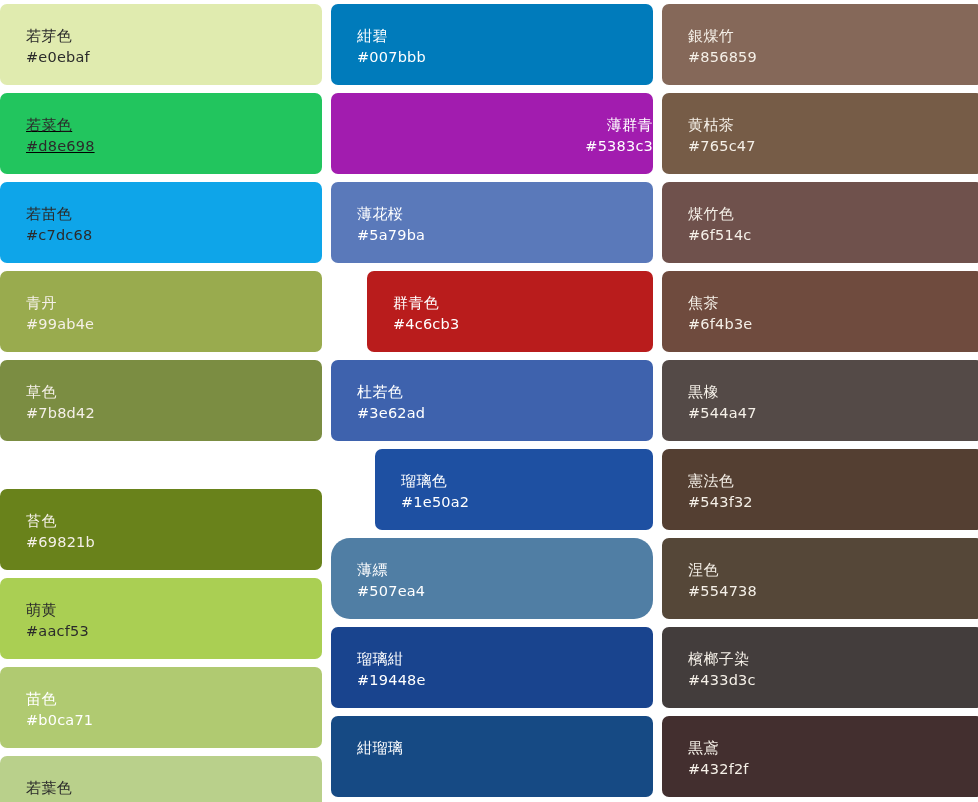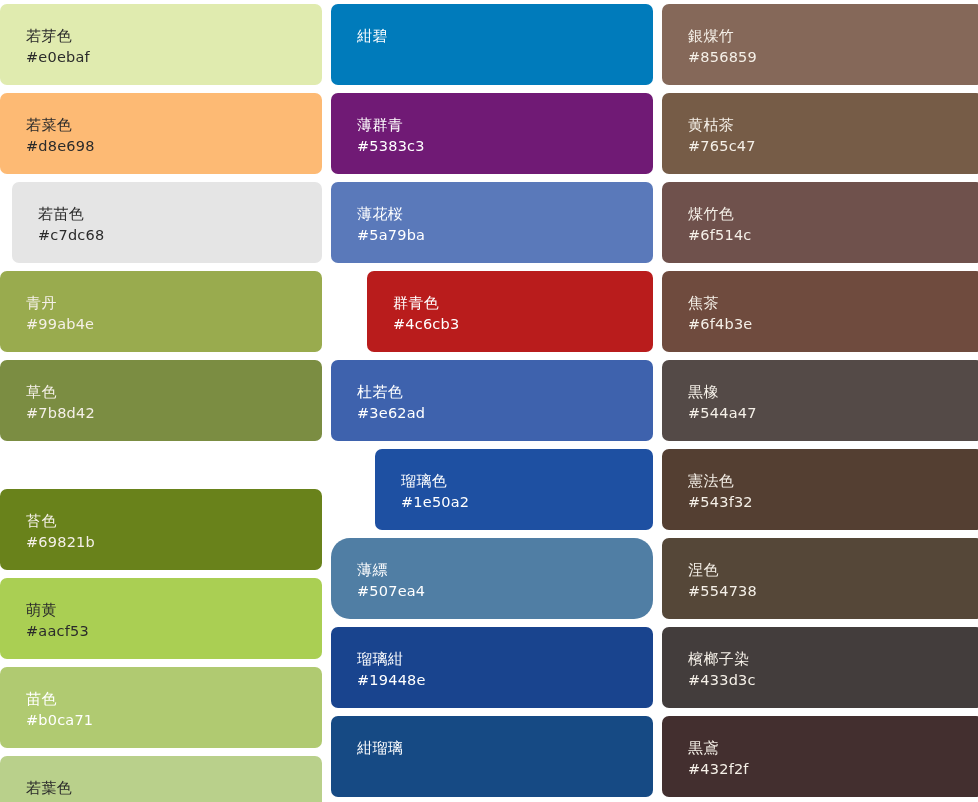--- a/index.html
+++ b/index.html
@@ -74,25 +74,25 @@
 </style>
 </head>
 <body>
 
 <div class="palette-grid">
     <div class="swatch-column">
       <div class="color-card text-dark" style="background-color: rgb(224, 235, 175);">
         <span class="color-name">若芽色</span>
         <span class="color-hex">#e0ebaf</span>
       </div>
-      <div class="color-card text-dark" style="background-color: #fdba74;">
+      <div class="color-card text-dark" style="background-color: #22c55e; text-decoration: underline;">
         <span class="color-name">若菜色</span>
         <span class="color-hex">#d8e698</span>
       </div>
-      <div class="color-card text-dark" style="background-color: #e5e5e5; margin-left: 12px;">
+      <div class="color-card text-dark" style="background-color: #0ea5e9;">
         <span class="color-name">若苗色</span>
         <span class="color-hex">#c7dc68</span>
       </div>
       <div class="color-card text-warm" style="background-color: rgb(153, 171, 78);">
         <span class="color-name">青丹</span>
         <span class="color-hex">#99ab4e</span>
       </div>
       <div class="color-card text-warm" style="background-color: rgb(123, 141, 66);">
         <span class="color-name">草色</span>
         <span class="color-hex">#7b8d42</span>
@@ -110,22 +110,23 @@
         <span class="color-hex">#b0ca71</span>
       </div>
       <div class="color-card text-dark" style="background-color: rgb(185, 208, 139);">
         <span class="color-name">若葉色</span>
         <span class="color-hex">#b9d08b</span>
       </div>
     </div>
     <div class="swatch-column">
       <div class="color-card text-light" style="background-color: rgb(0, 123, 187);">
         <span class="color-name">紺碧</span>
+        <span class="color-hex">#007bbb</span>
       </div>
-      <div class="color-card text-light" style="background-color: #701a75;">
+      <div class="color-card text-light" style="background-color: #a21caf; text-align: right;">
         <span class="color-name">薄群青</span>
         <span class="color-hex">#5383c3</span>
       </div>
       <div class="color-card text-light" style="background-color: rgb(90, 121, 186);">
         <span class="color-name">薄花桜</span>
         <span class="color-hex">#5a79ba</span>
       </div>
       <div class="color-card text-light" style="background-color: #b91c1c; margin-left: 36px;">
         <span class="color-name">群青色</span>
         <span class="color-hex">#4c6cb3</span>

